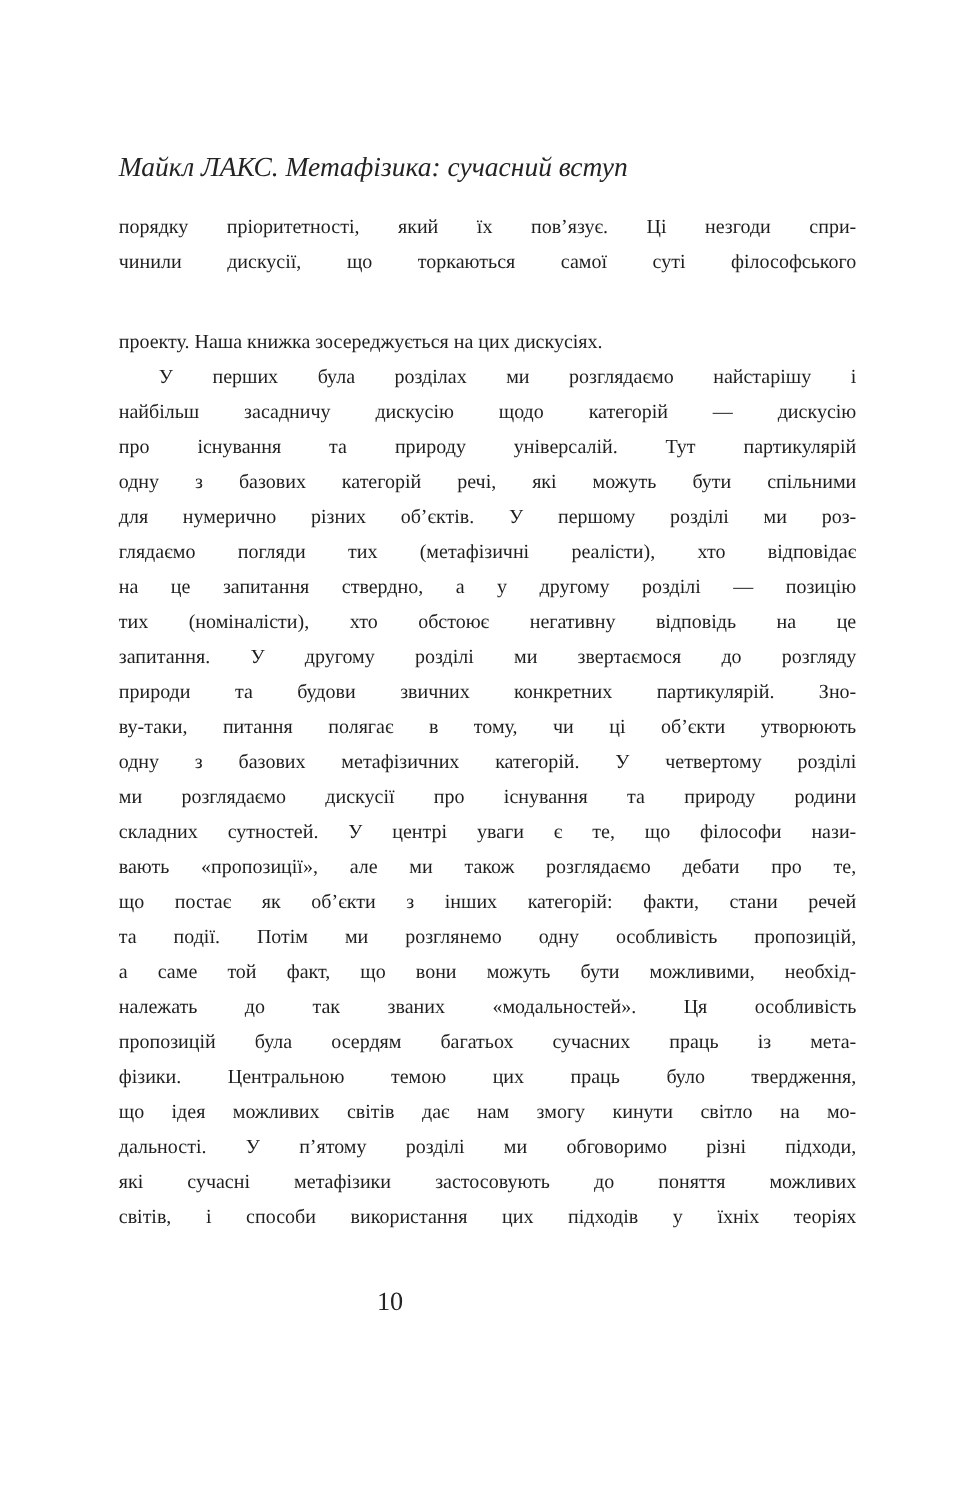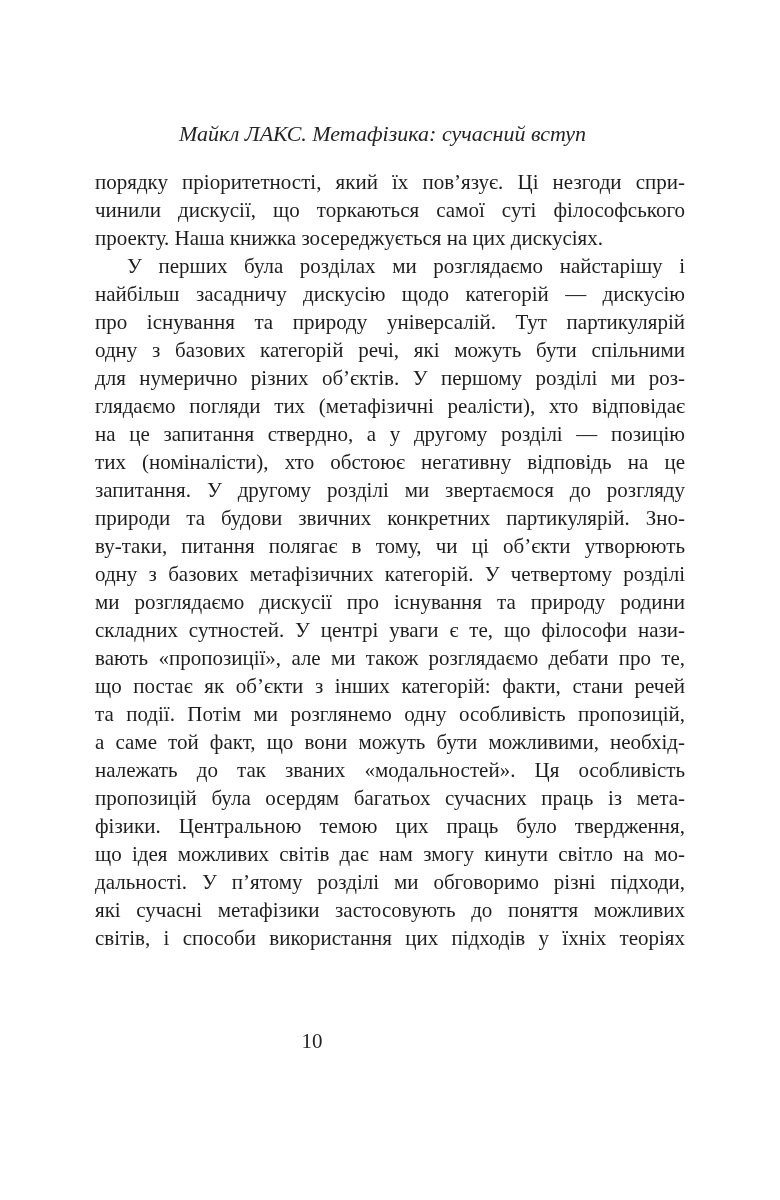--- a/index.html
+++ b/index.html
@@ -14,43 +14,44 @@
     background: #ffffff;
     color: #1e1e1e;
     font-family: "Liberation Serif", "DejaVu Serif", serif;
     overflow: hidden;
   }
   .running-header {
     position: absolute;
     top: 119px;
     left: 95px;
     right: 110px;
-    text-align: center;
+    text-align: left;
     font-style: italic;
     font-size: 22px;
     line-height: 30px;
     color: #242424;
     white-space: nowrap;
   }
   .body-text {
     position: absolute;
     top: 168px;
     left: 95px;
     width: 590px;
   }
   .body-text .line {
-    font-size: 21px;
+    font-size: 16px;
     line-height: 28px;
     text-align: justify;
     text-align-last: justify;
     color: #1e1e1e;
     white-space: normal;
   }
   .body-text .line.end {
     text-align-last: left;
+    margin-top: 36px;
   }
   .body-text .line.indent {
     text-indent: 32px;
   }
   .page-number {
     position: absolute;
     top: 1026px;
     left: 0;
     width: 624px;
     text-align: center;

